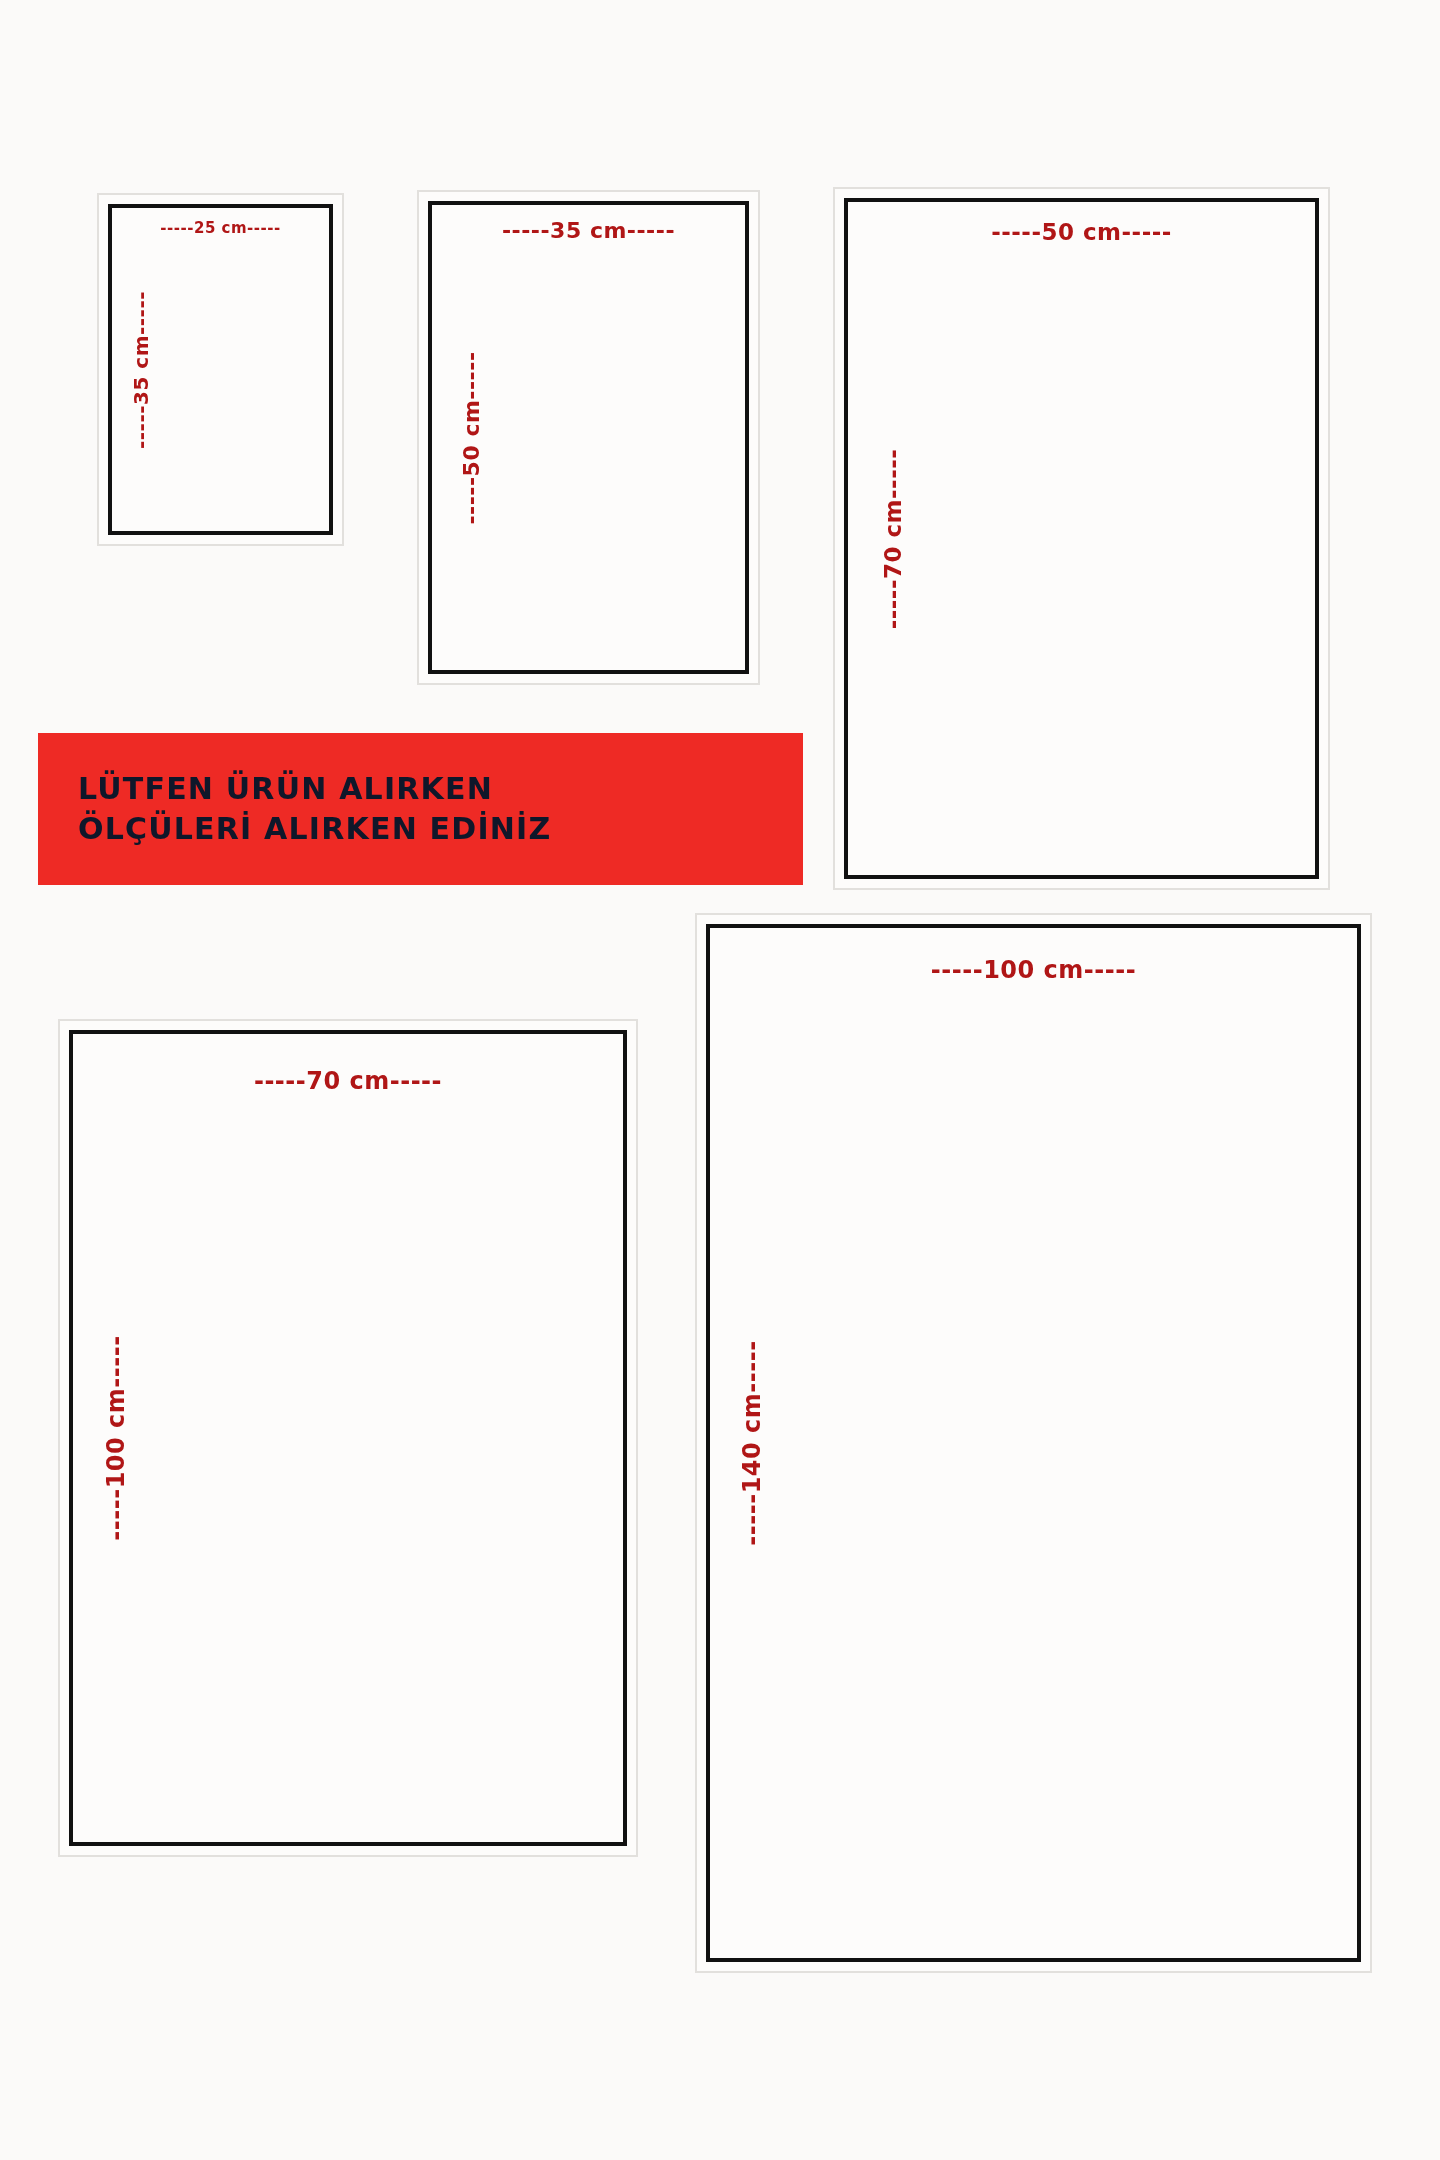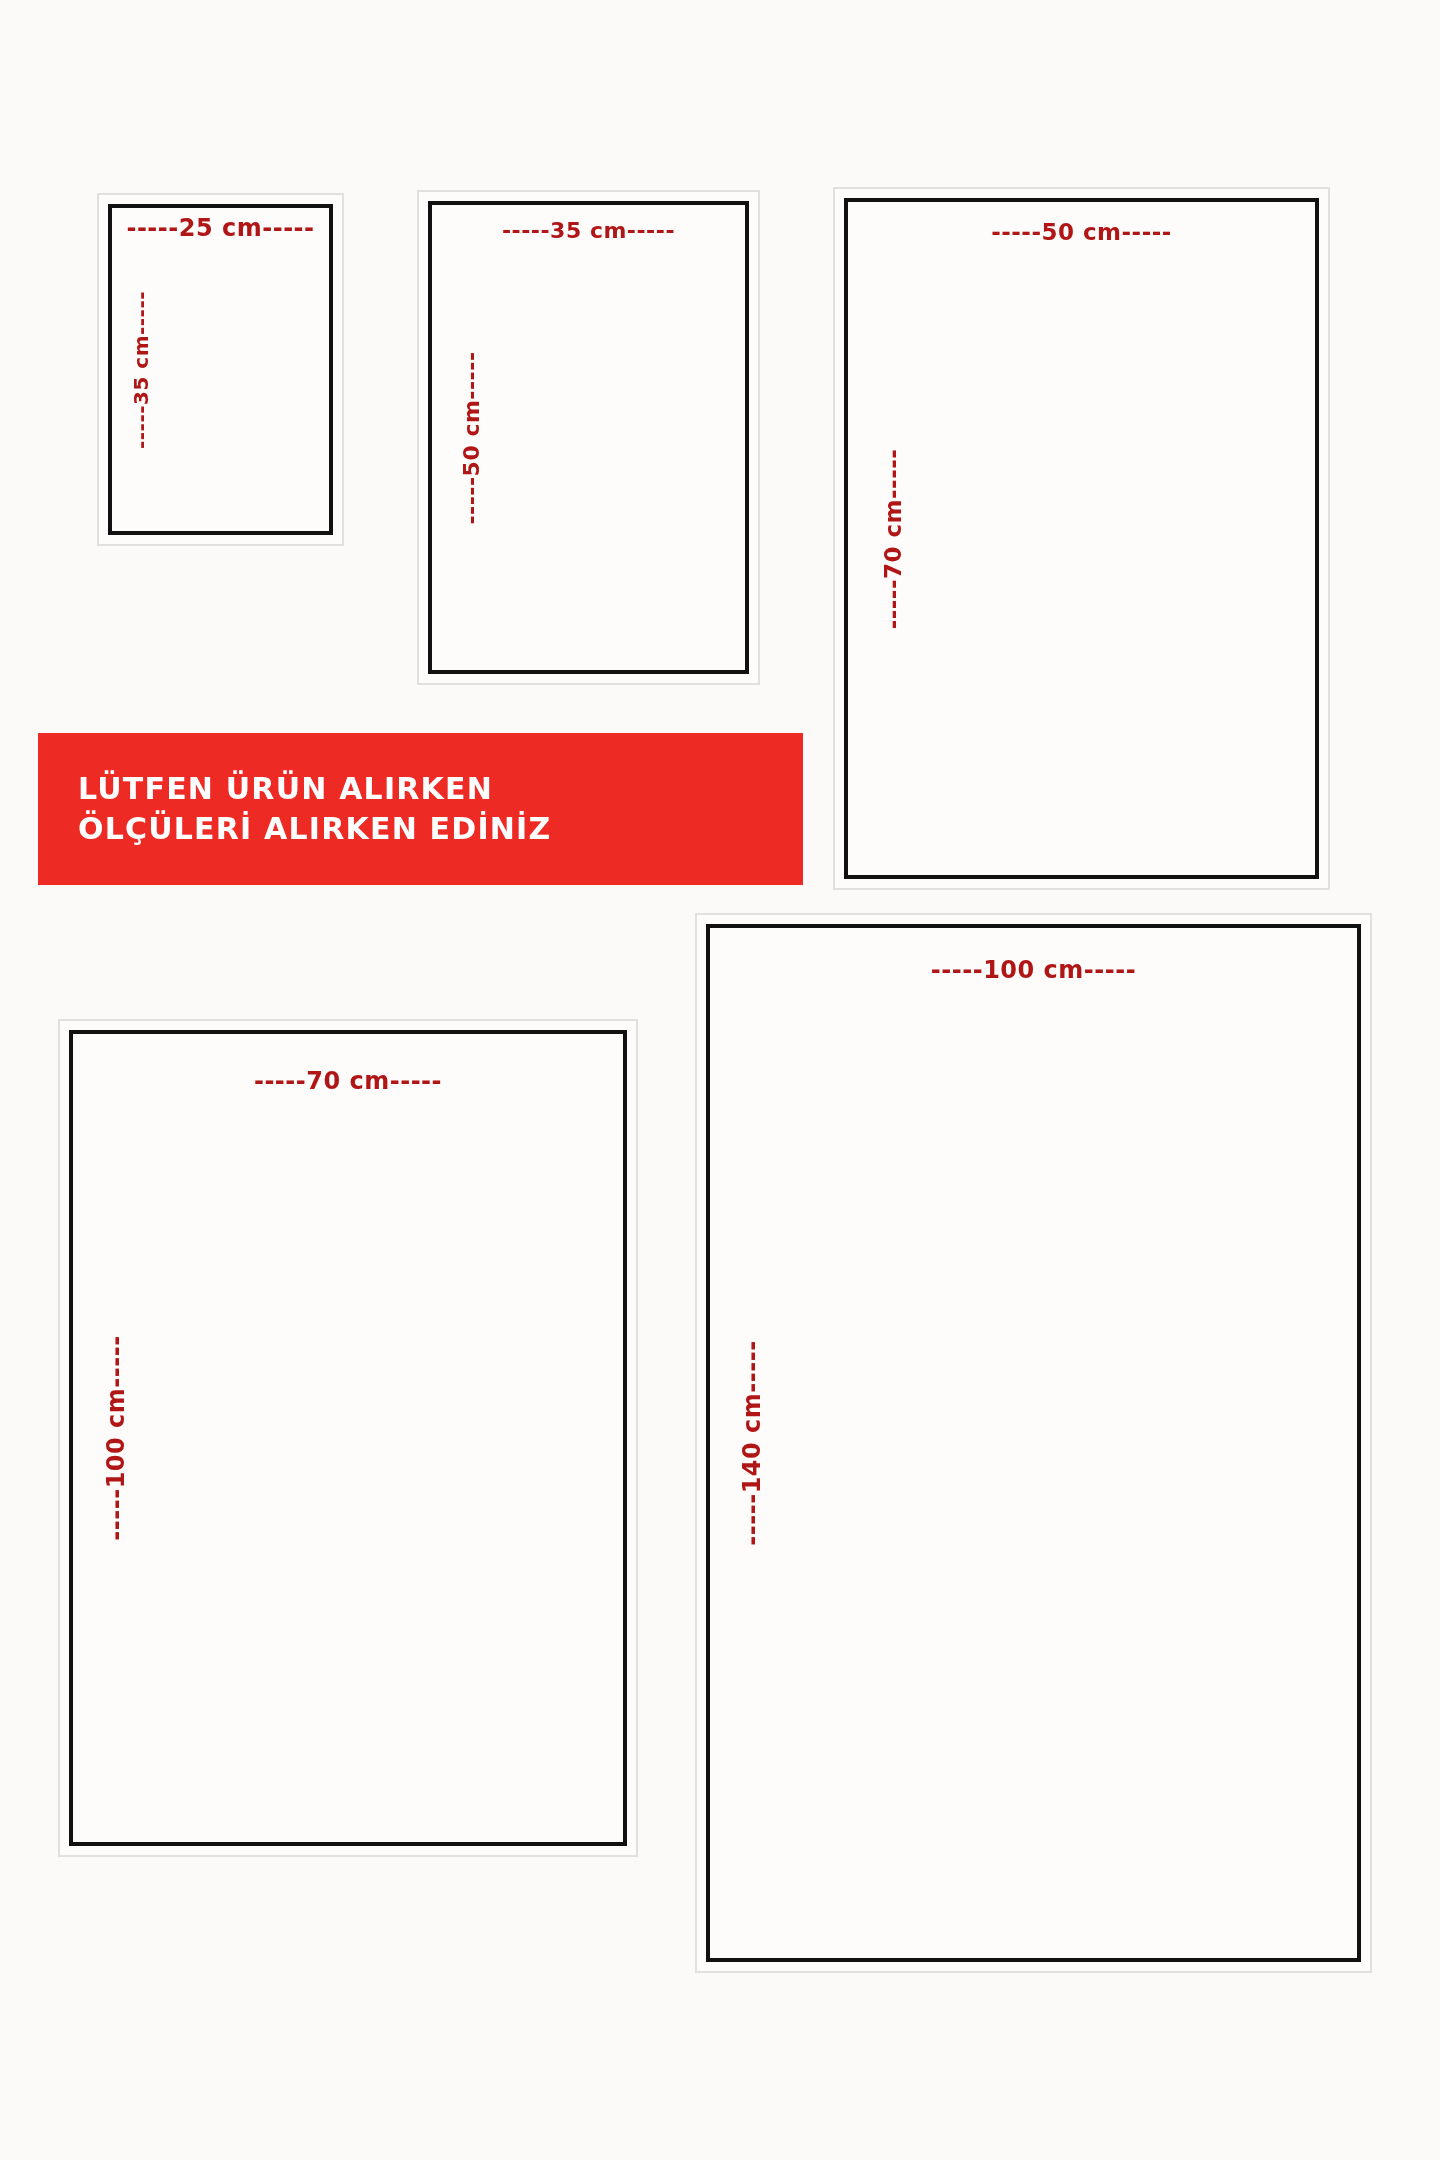--- a/index.html
+++ b/index.html
@@ -59,36 +59,36 @@
   #banner {
     position: absolute;
     background: #ee2a25;
     display: flex;
     flex-direction: column;
     justify-content: center;
     padding-left: 40px;
     box-sizing: border-box;
   }
   #banner .line {
-    color: #ffffff;
+    color: #0f172a;
     font-weight: bold;
     font-size: 30px;
     letter-spacing: 1.2px;
     line-height: 1.35;
     font-family: "DejaVu Sans", sans-serif;
   }
 </style>
 </head>
 <body>
 
 <div id="canvas">
 
   <div class="frame" style="left:97px; top:193px; width:247px; height:353px;">
     <div class="inner"></div>
-    <div class="dim horiz" style="left:50%; top:33px; font-size:24px;">-----25 cm-----</div>
+    <div class="dim horiz" style="left:50%; top:33px; font-size:15px;">-----25 cm-----</div>
     <div class="dim vert" style="left:42px; top:50%; font-size:20px;">-----35 cm-----</div>
   </div>
 
   <div class="frame" style="left:417px; top:190px; width:343px; height:495px;">
     <div class="inner"></div>
     <div class="dim horiz" style="left:50%; top:38px; font-size:22px;">-----35 cm-----</div>
     <div class="dim vert" style="left:52px; top:50%; font-size:22px;">-----50 cm-----</div>
   </div>
 
   <div class="frame" style="left:833px; top:187px; width:497px; height:703px;">

